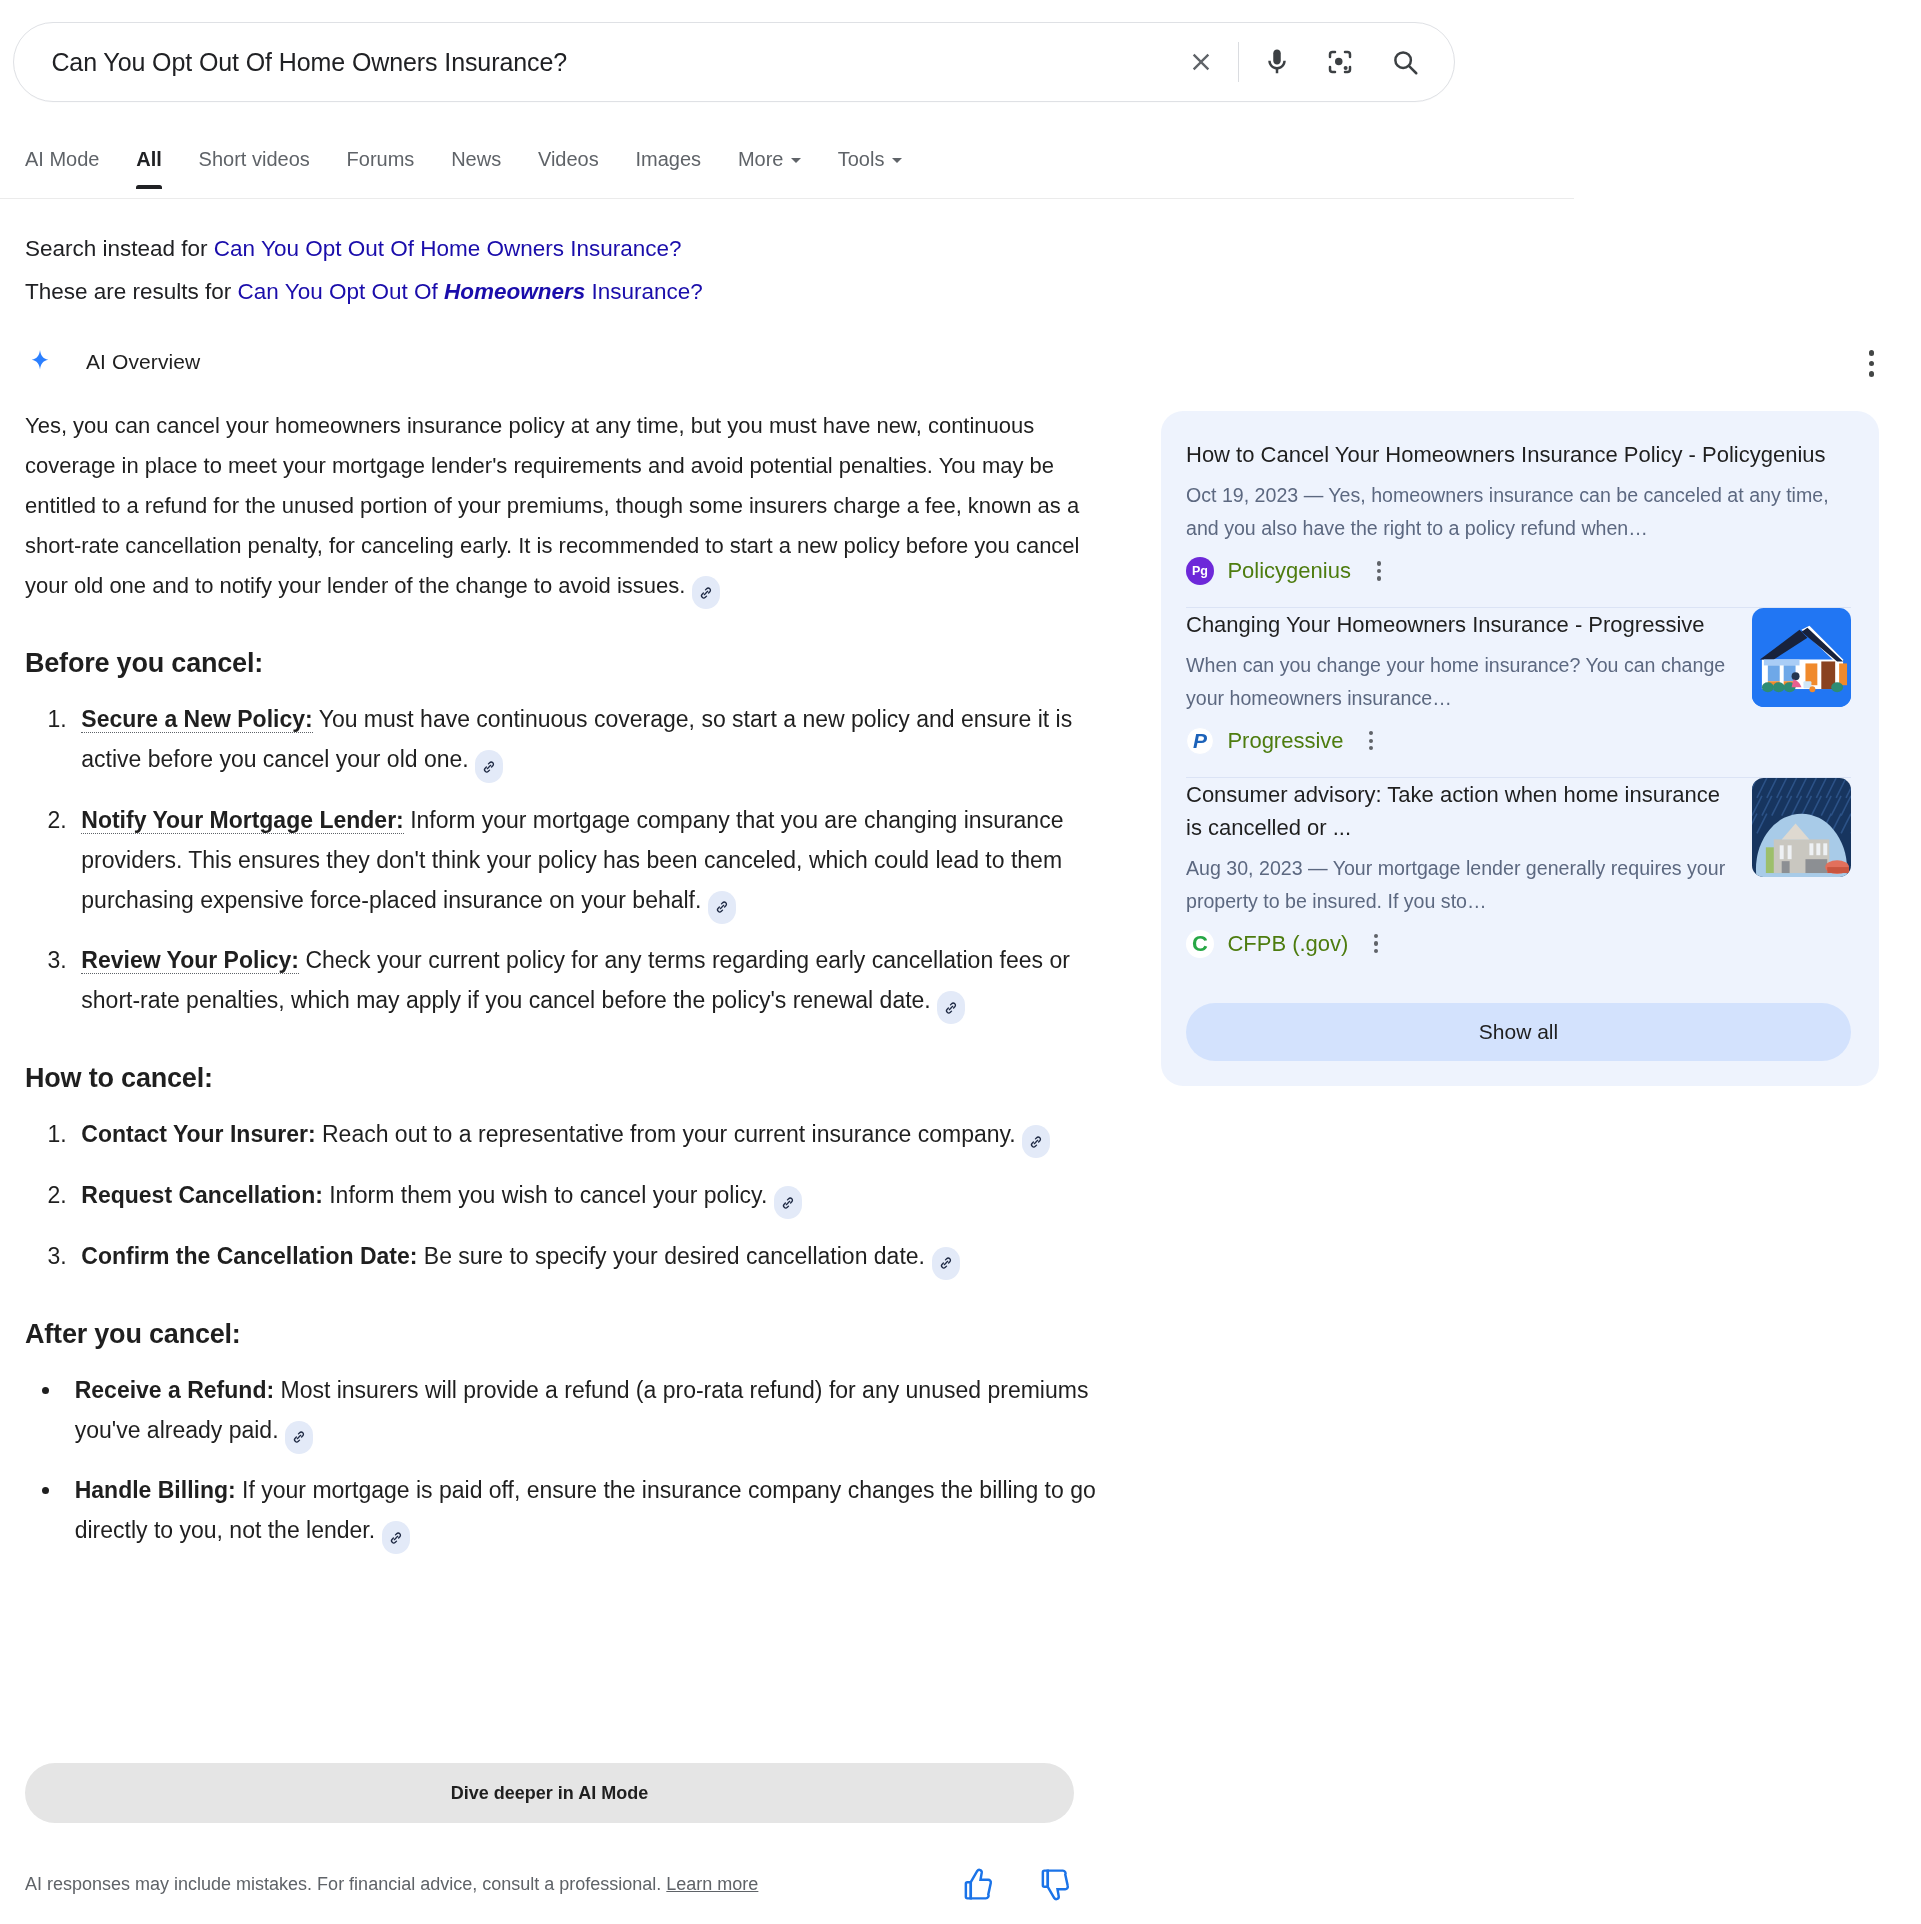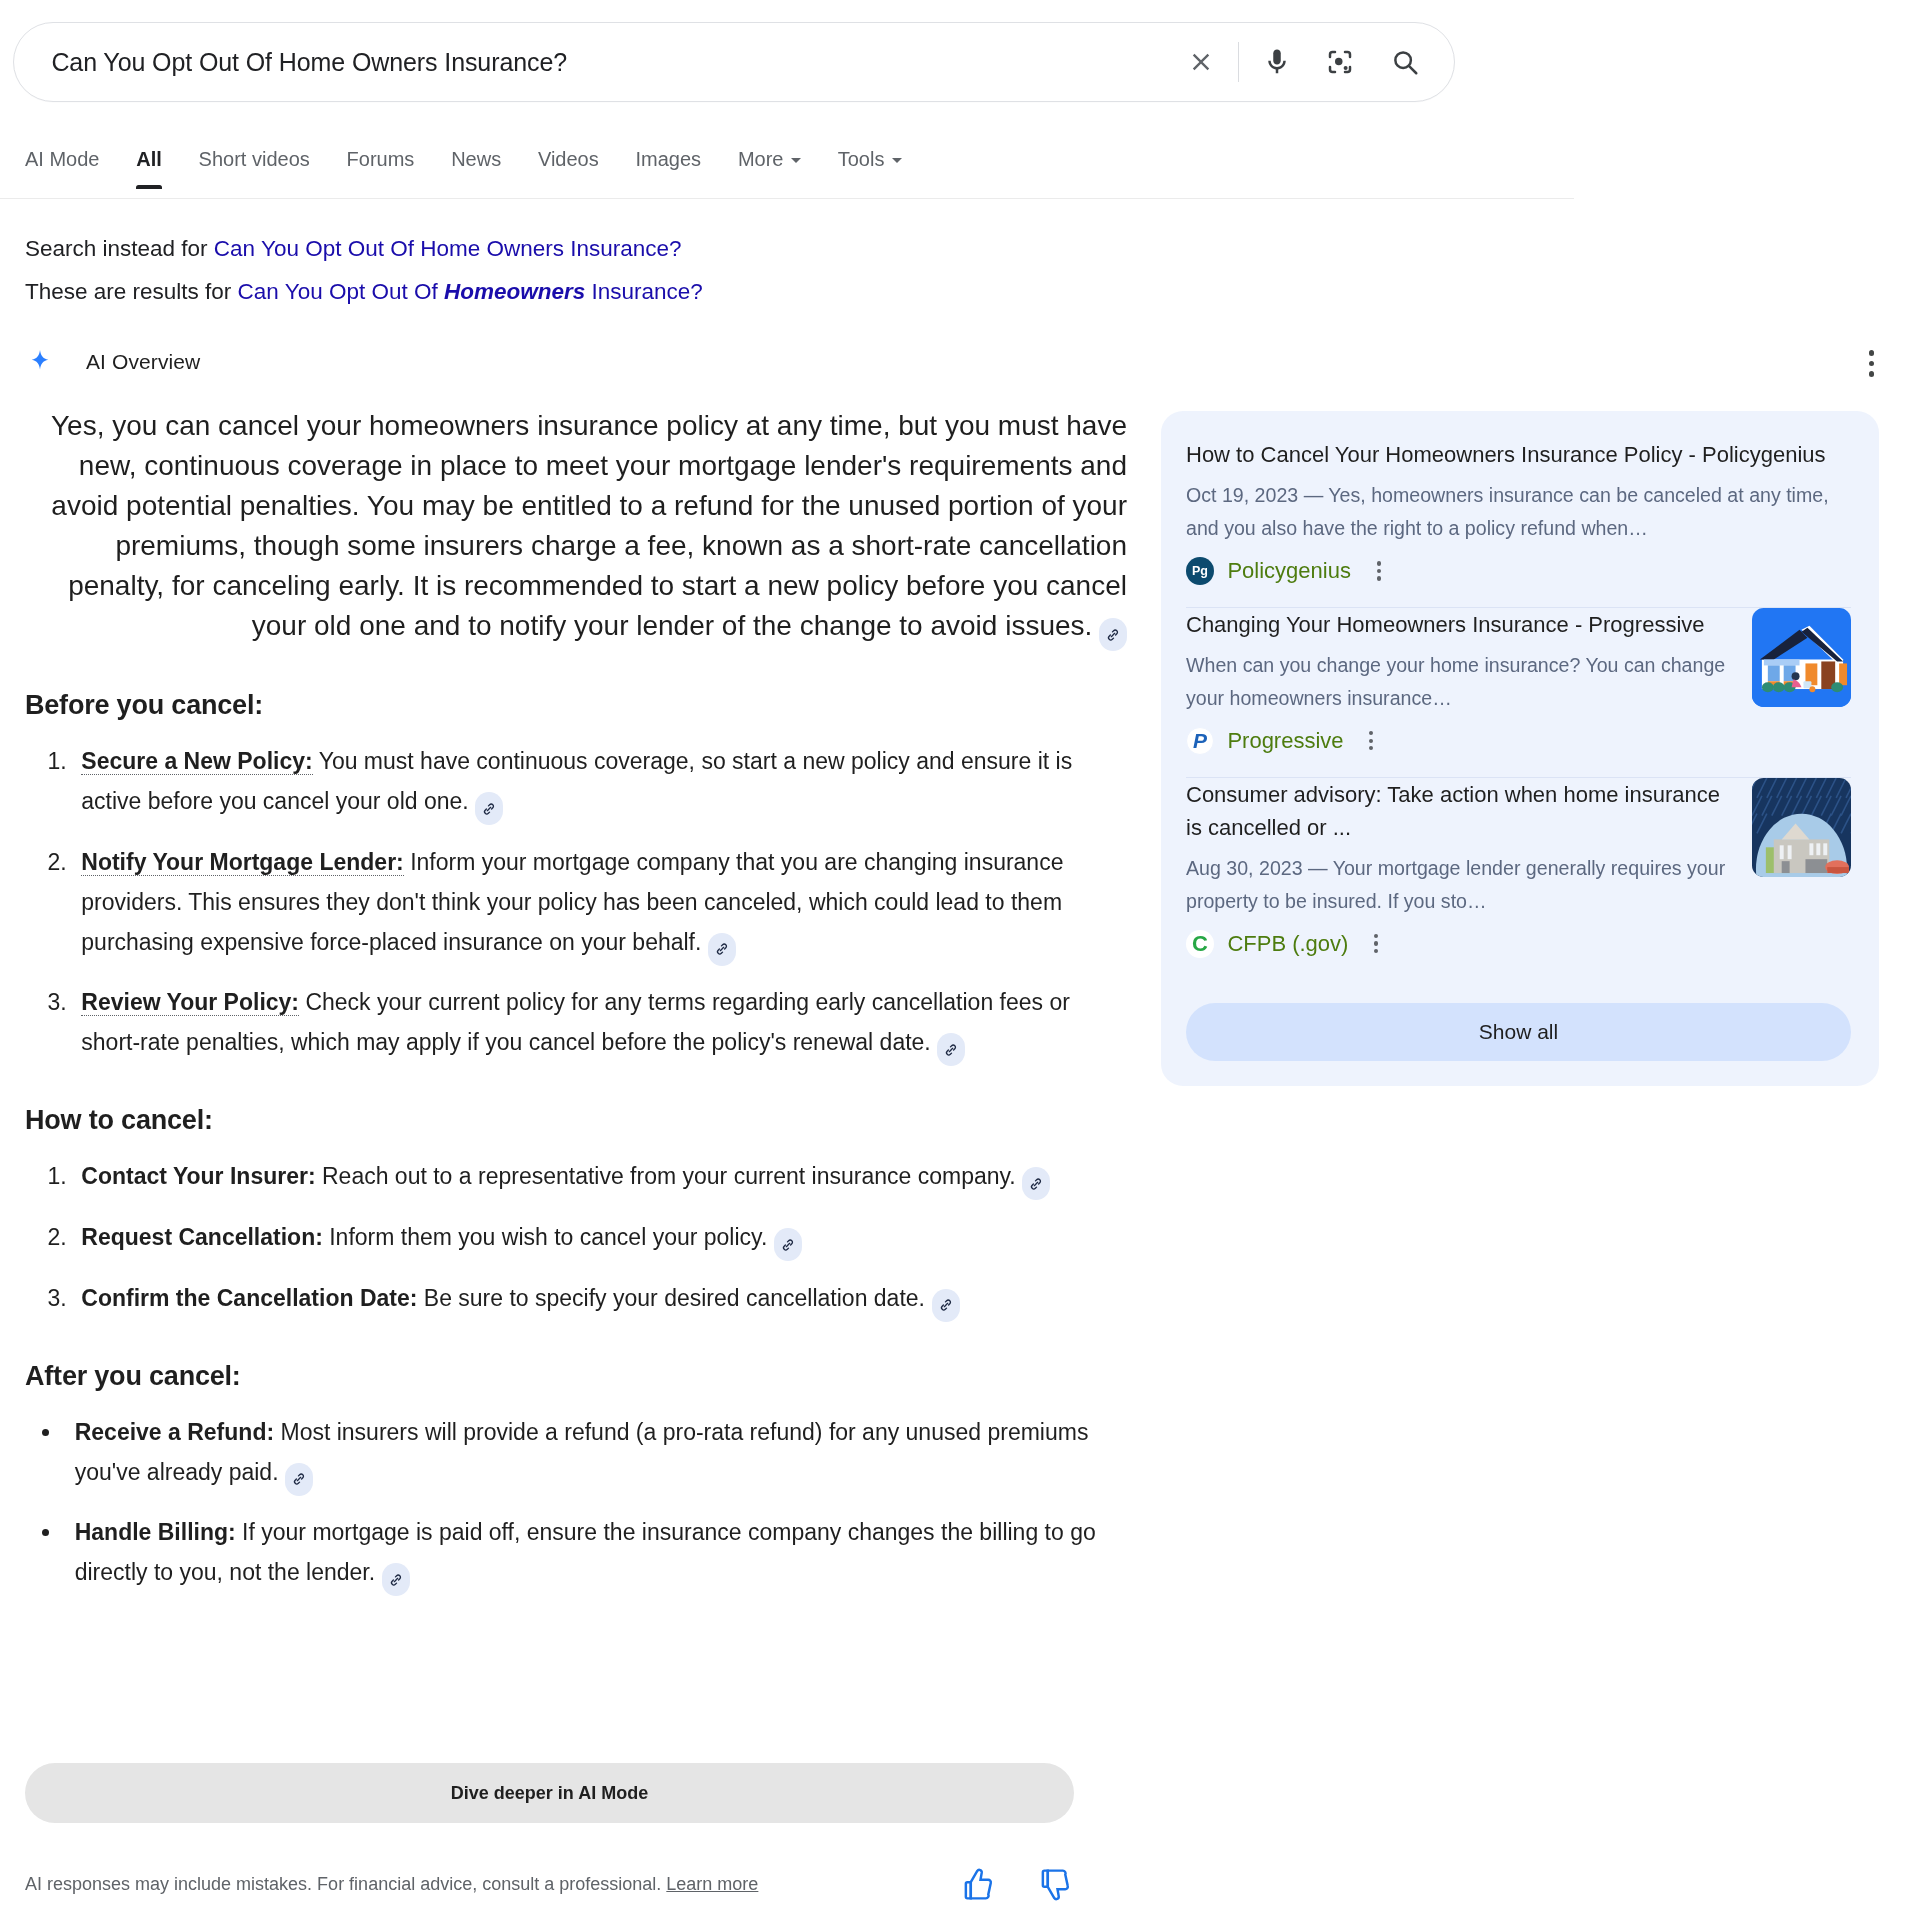--- a/index.html
+++ b/index.html
@@ -73,21 +73,21 @@
   .aio-kebab {
     position: absolute; right: 32px; top: 346px;
     width: 35px; height: 35px; display: flex; flex-direction: column;
     align-items: center; justify-content: center; gap: 5px; cursor: pointer;
   }
   .aio-kebab span { width: 5.8px; height: 5.8px; border-radius: 50%; background: #444746; display:block; }
 
   
   .aio-body { position: absolute; left: 25px; top: 406px; width: 1102px; }
   .aio-p {
-    font-size: 28px; line-height: 40px; color: #1f1f1f; margin: 0 0 0 0; text-align: right;
+    font-size: 22px; line-height: 40px; color: #1f1f1f; margin: 0 0 0 0;
   }
   .aio-h3 {
     font-size: 27px; font-weight: bold; color: #1f1f1f;
     margin: 39px 0 20px 0; letter-spacing: -0.2px;
   }
   ol.aio-list, ul.aio-list {
     margin: 0; padding-left: 48px;
   }
   ol.aio-list { list-style: decimal; }
   ul.aio-list { list-style: disc; padding-left: 38px; }
@@ -137,21 +137,21 @@
   }
   .src-snippet {
     font-size: 19.6px; line-height: 33px; color: #5c6880; margin: 0 0 11.7px 0;
   }
   .src-foot { display: flex; align-items: center; gap: 13.4px; }
   .favicon {
     width: 28px; height: 28px; border-radius: 50%;
     display: flex; align-items: center; justify-content: center;
     font-size: 14px; font-weight: bold; color: #fff; flex: none;
   }
-  .fav-pg { background: #0c4a6e; font-size: 12.5px; }
+  .fav-pg { background: #6d28d9; font-size: 12.5px; }
   .fav-prog { background: #ffffff; color: #1c62b9; font-size: 21px; font-style: italic; font-weight: bold; border: 0.8px solid #eef3fd;}
   .fav-cfpb { background: #ffffff; color: #27a745; font-size: 22px; font-weight: bold; }
   .src-name { font-size: 22px; color: #4d7c0f; }
   .src-kebab {
     width: 22px; height: 28px; display: flex; flex-direction: column;
     align-items: center; justify-content: center; gap: 3.3px; cursor: pointer; margin-left: 3.3px;
   }
   .src-kebab span { width: 4.2px; height: 4.2px; border-radius: 50%; background: #5f6368; display: block; }
   .thumb { width: 99px; height: 99px; border-radius: 11.7px; flex: none; overflow: hidden; }
   .show-all {

